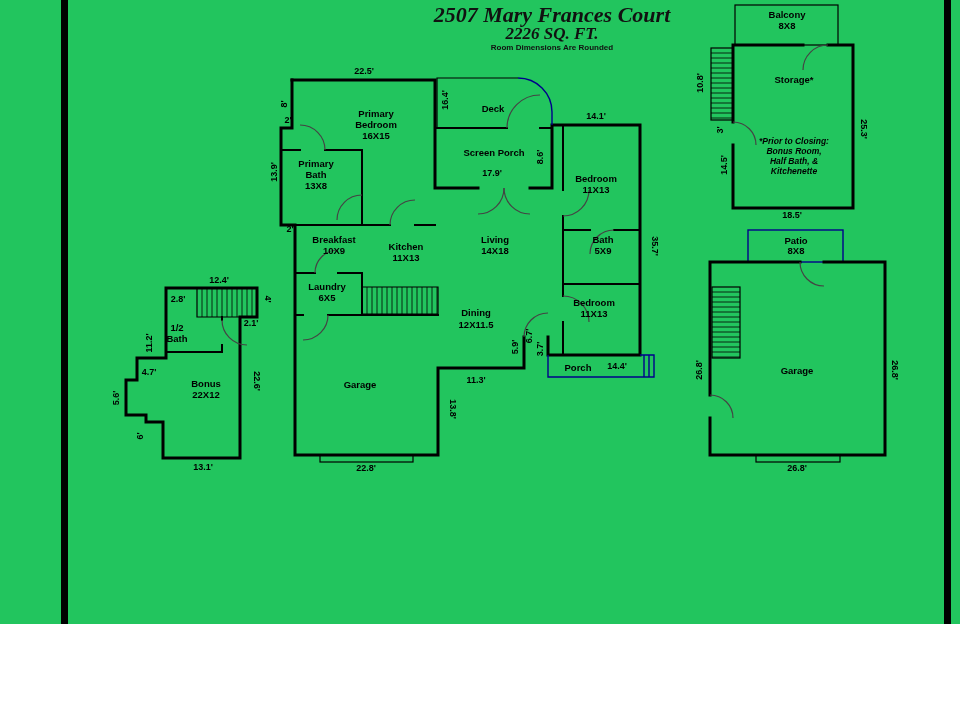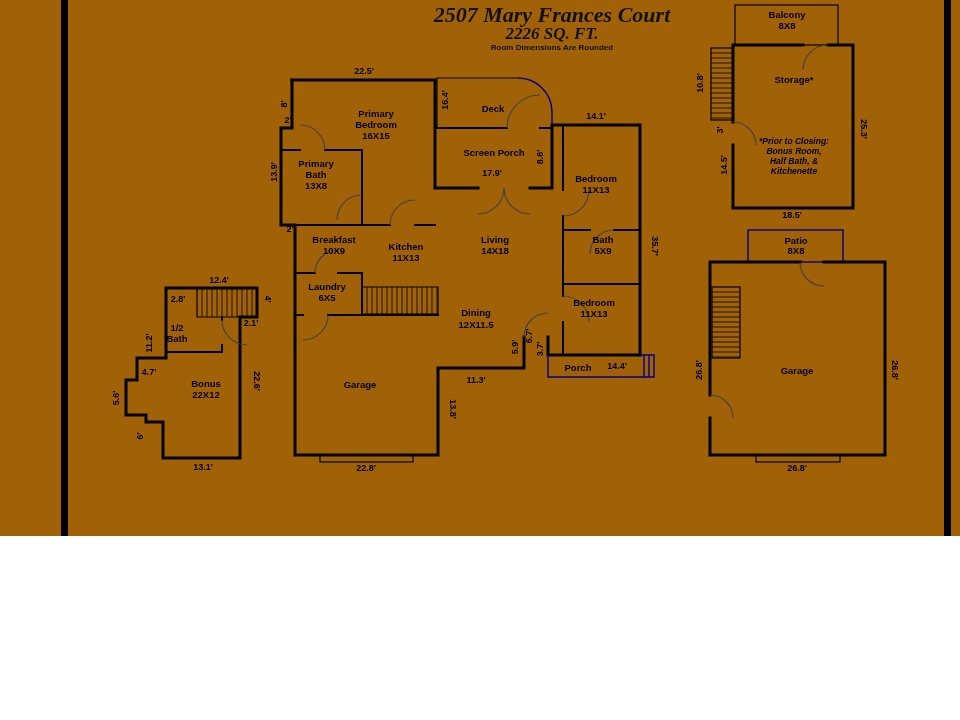--- a/index.html
+++ b/index.html
@@ -1,16 +1,16 @@
 <!DOCTYPE html>
 <html><head>
 <meta charset="utf-8">
 <style>
   html,body{margin:0;padding:0;background:#fff;}
-  #stage{position:relative;width:960px;height:536px;background:#a16207;overflow:hidden;}
+  #stage{position:relative;width:960px;height:624px;background:#22c55e;overflow:hidden;}
   svg{display:block;}
   .t{font-family:"Liberation Sans",sans-serif;font-weight:bold;fill:#000;text-anchor:middle;}
   .r{font-size:9.5px;}
   .d{font-size:9px;}
   .tiny{font-size:8.5px;font-style:italic;}
   .title{font-family:"Liberation Serif",serif;font-style:italic;font-weight:bold;font-size:22px;fill:#111;text-anchor:middle;}
   .sub{font-family:"Liberation Serif",serif;font-style:italic;font-weight:bold;font-size:17px;fill:#111;text-anchor:middle;}
   .note{font-family:"Liberation Sans",sans-serif;font-weight:bold;font-size:8px;fill:#111;text-anchor:middle;}
   .wx{stroke:#000;stroke-width:3;fill:none;stroke-linecap:square;stroke-linejoin:miter;}
   .wi{stroke:#000;stroke-width:2;fill:none;stroke-linecap:square;}

